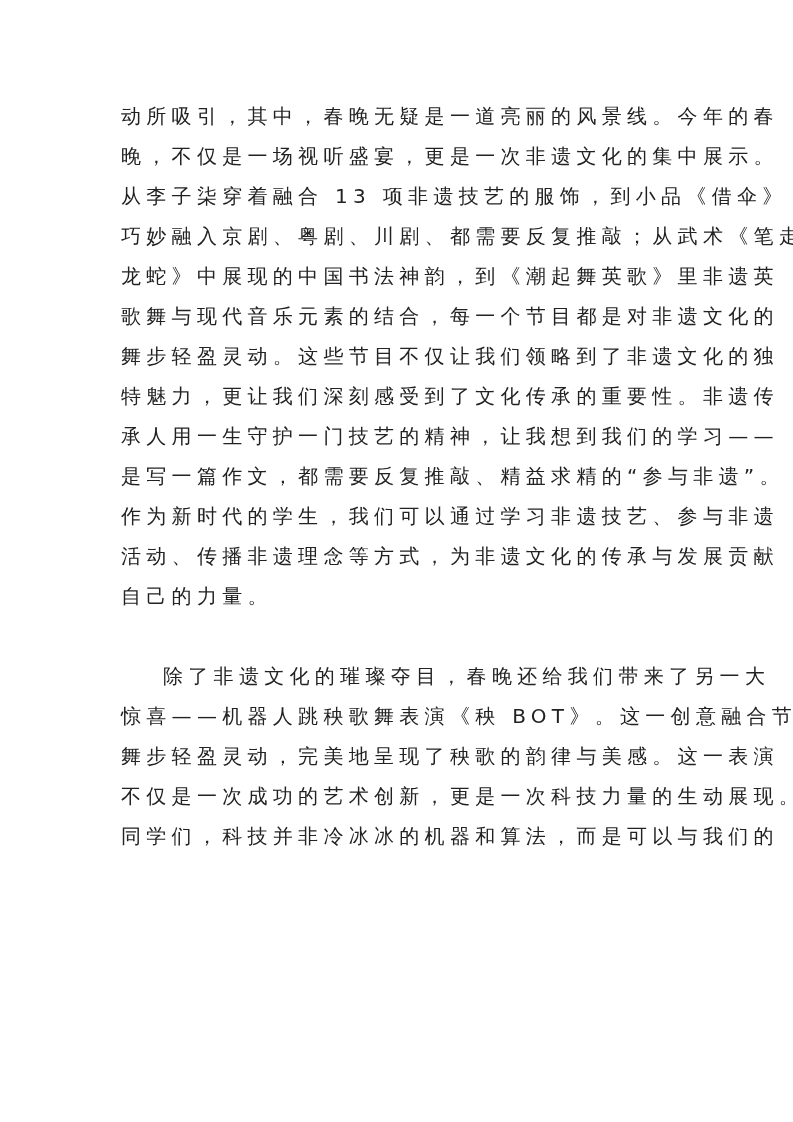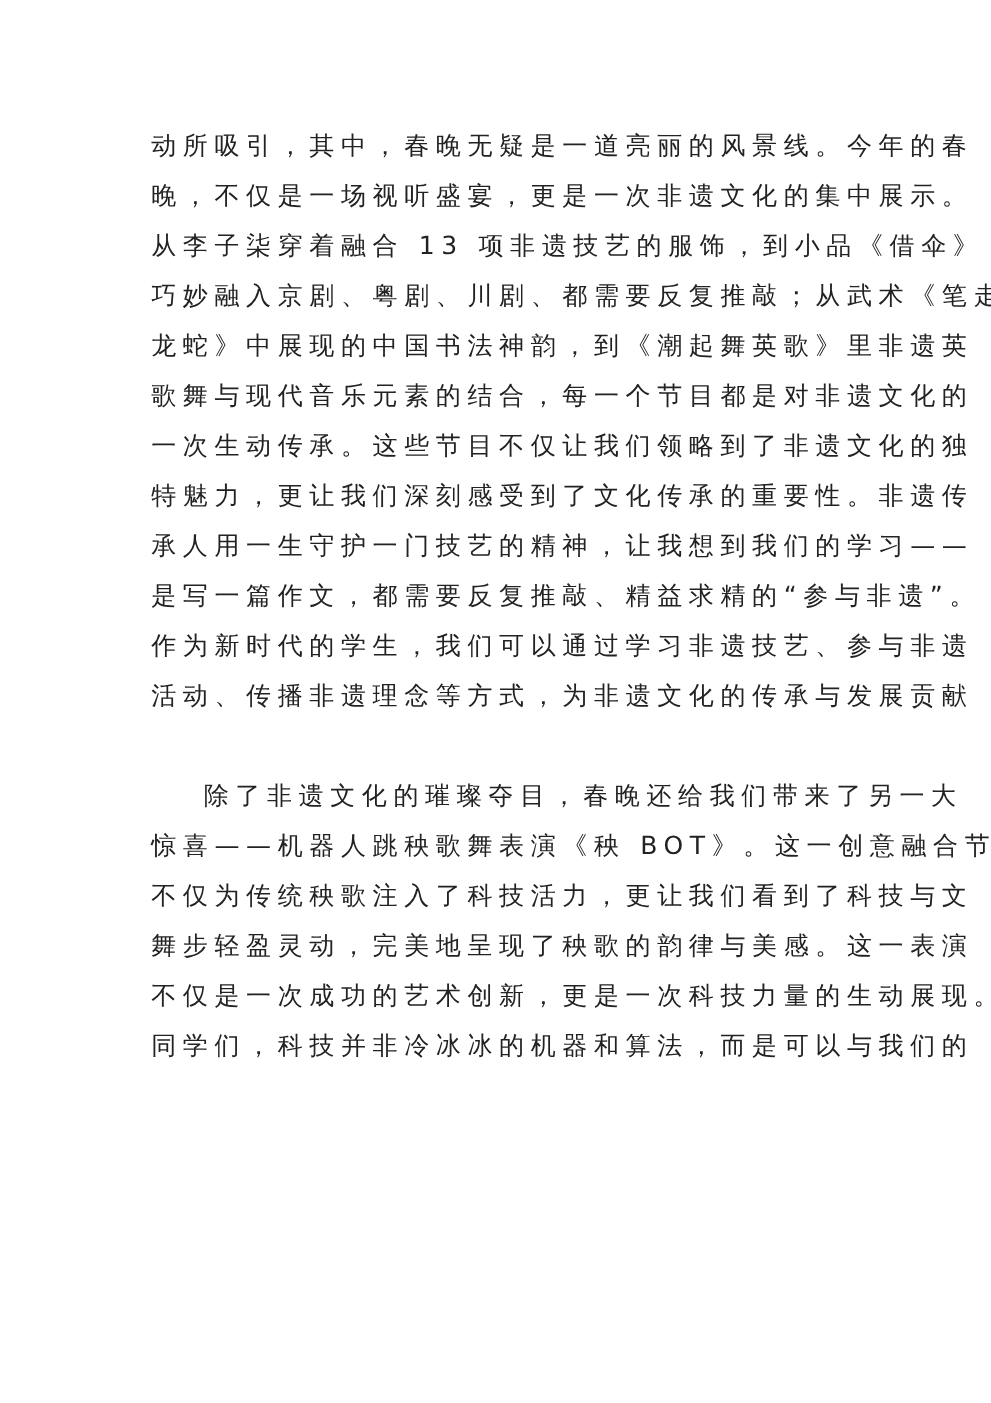--- a/index.html
+++ b/index.html
@@ -26,29 +26,29 @@
 <body>
 
 <div class="page">
   <div>
     <div class="line">动所吸引，其中，春晚无疑是一道亮丽的风景线。今年的春</div>
     <div class="line">晚，不仅是一场视听盛宴，更是一次非遗文化的集中展示。</div>
     <div class="line">从李子柒穿着融合 13 项非遗技艺的服饰，到小品《借伞》</div>
     <div class="line">巧妙融入京剧、粤剧、川剧、都需要反复推敲；从武术《笔走</div>
     <div class="line">龙蛇》中展现的中国书法神韵，到《潮起舞英歌》里非遗英</div>
     <div class="line">歌舞与现代音乐元素的结合，每一个节目都是对非遗文化的</div>
-    <div class="line">一次生动传承。这些节目不仅让我们领略到了非遗文化的独</div>
+    <div class="line">舞步轻盈灵动。这些节目不仅让我们领略到了非遗文化的独</div>
     <div class="line">特魅力，更让我们深刻感受到了文化传承的重要性。非遗传</div>
     <div class="line">承人用一生守护一门技艺的精神，让我想到我们的学习——</div>
     <div class="line">是写一篇作文，都需要反复推敲、精益求精的“参与非遗”。</div>
     <div class="line">作为新时代的学生，我们可以通过学习非遗技艺、参与非遗</div>
     <div class="line">活动、传播非遗理念等方式，为非遗文化的传承与发展贡献</div>
+    <div class="line">自己的力量。</div>
   </div>
   <div class="gap"></div>
   <div>
     <div class="line indent">除了非遗文化的璀璨夺目，春晚还给我们带来了另一大</div>
     <div class="line">惊喜——机器人跳秧歌舞表演《秧 BOT》。这一创意融合节目，</div>
-    <div class="line">不仅为传统秧歌注入了科技活力，更让我们看到了科技与文</div>
     <div class="line">舞步轻盈灵动，完美地呈现了秧歌的韵律与美感。这一表演</div>
     <div class="line">不仅是一次成功的艺术创新，更是一次科技力量的生动展现。</div>
     <div class="line">同学们，科技并非冷冰冰的机器和算法，而是可以与我们的</div>
   </div>
 </div>
 
 </body></html>

